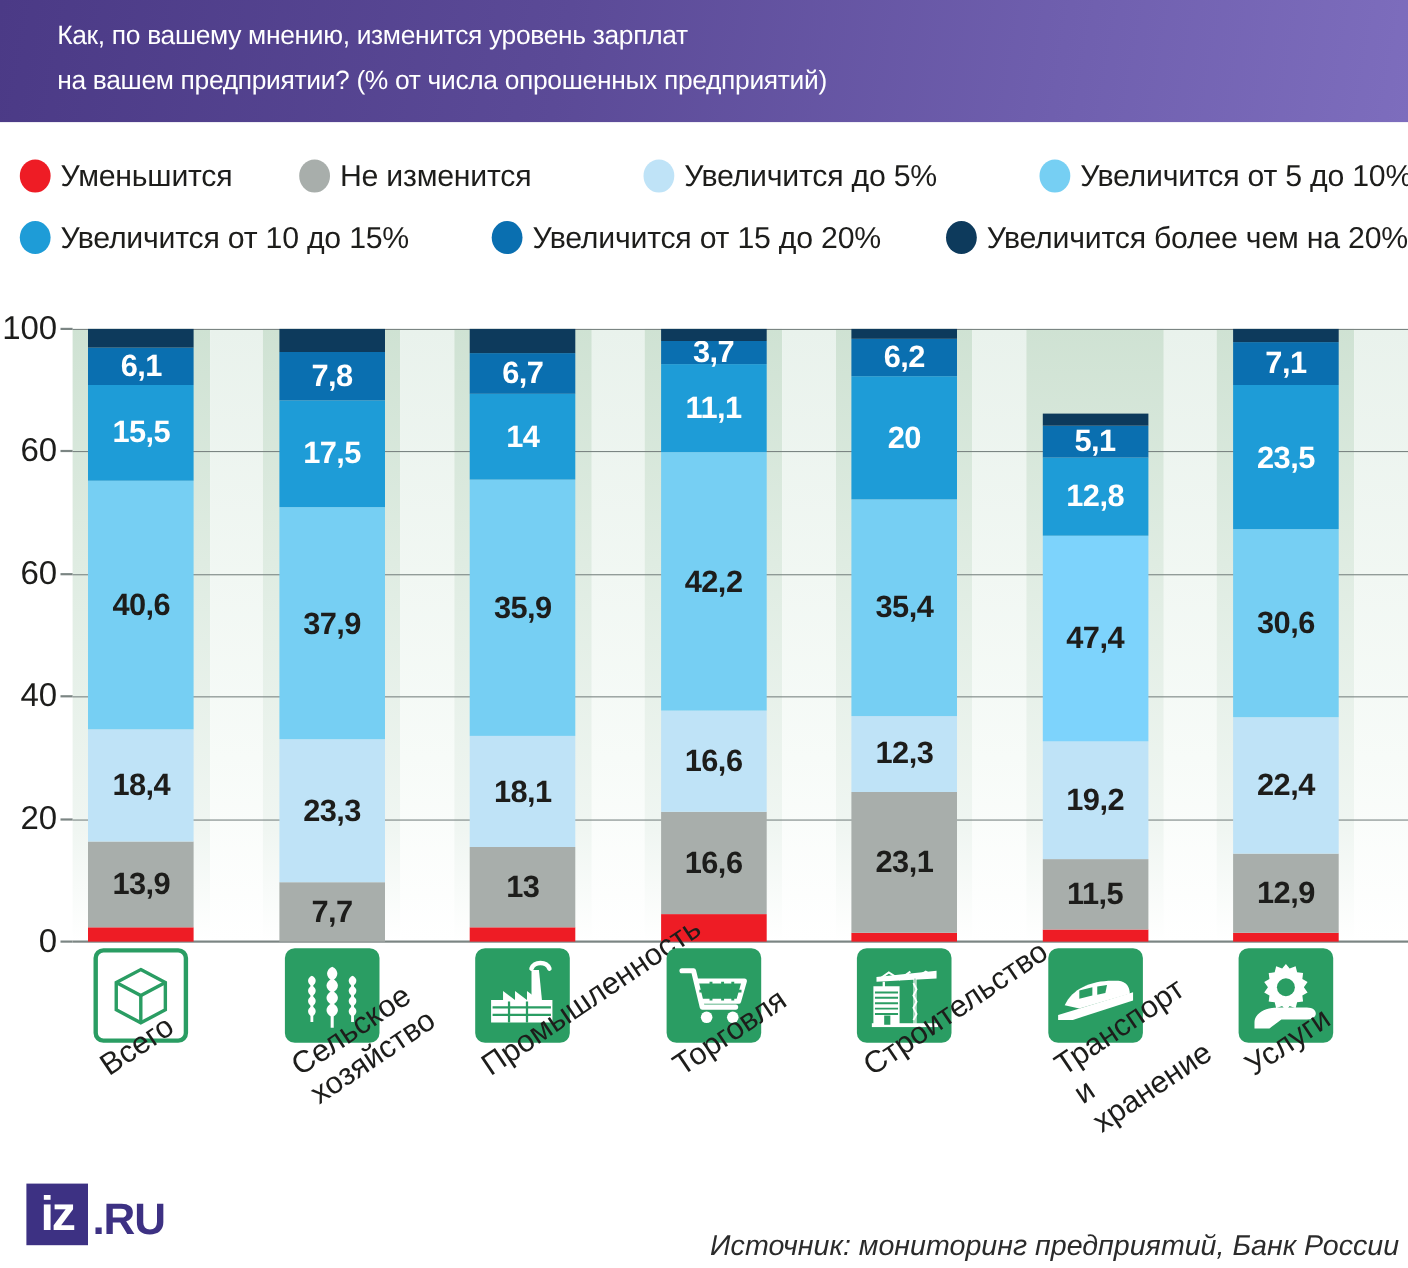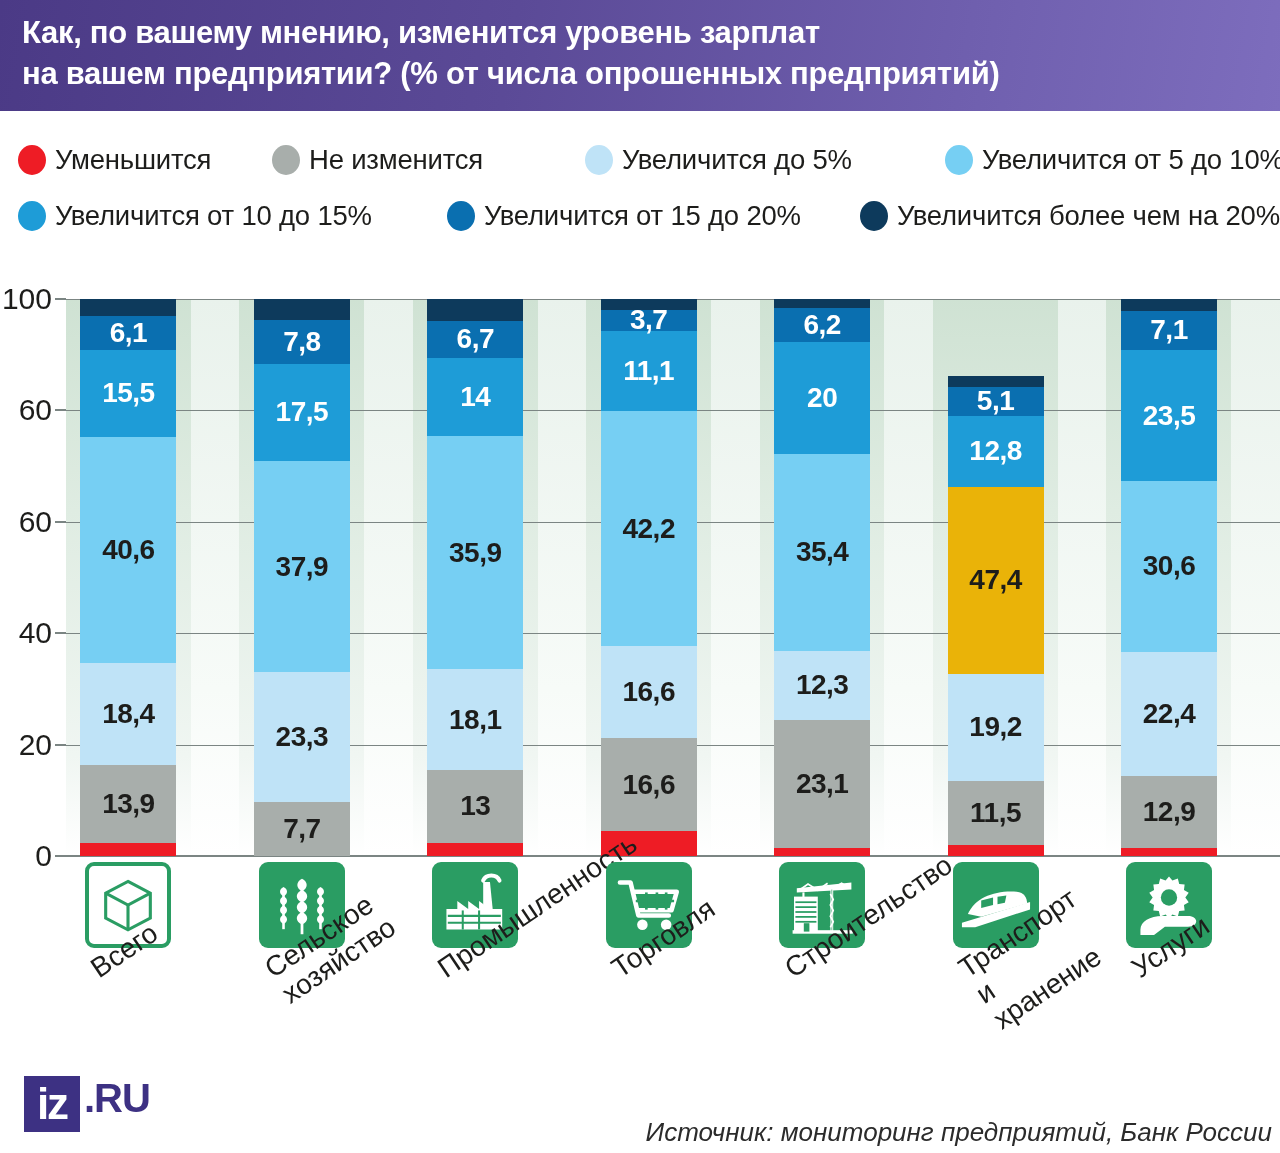--- a/index.html
+++ b/index.html
@@ -12,25 +12,26 @@
   #root { position: relative; width: 1280px; height: 1153px; }
 
   
   .title-banner {
     position: absolute; left: 0; top: 0; width: 1280px; height: 111px;
     background: linear-gradient(100deg, #4b3a86 0%, #5b4a97 40%, #6f5fae 75%, #7d6dbd 100%);
     padding: 12px 18px 0 22px;
   }
   .title-line {
     color: #ffffff;
-    font-weight: bold;
-    font-size: 31px;
+    font-weight: normal;
+    font-size: 24px;
     line-height: 41px;
     letter-spacing: -0.3px;
     white-space: nowrap;
+    margin-left: 30px;
   }
 
   
   .legend {
     position: absolute; left: 0; top: 120px; width: 1280px; height: 135px;
   }
   .legend-row { position: absolute; height: 52px; width: 1280px; }
   .legend-row.r1 { top: 20px; }
   .legend-row.r2 { top: 76px; }
   .legend-item {
@@ -109,21 +110,21 @@
     position: absolute; top: 96px; left: 0;
     transform-origin: left top;
     transform: rotate(-34deg);
     font-size: 28px; color: #1d1d1b; line-height: 31px;
     white-space: pre-line; text-align: left;
   }
 
   
   .logo {
     position: absolute; left: 24px; top: 1076px;
-    display: flex; align-items: flex-start;
+    display: flex; align-items: flex-end;
   }
   .logo-mark {
     width: 56px; height: 56px; background: #3d3183;
     color: #ffffff; font-weight: bold; font-size: 44px;
     display: flex; align-items: center; justify-content: center;
     font-family: "Liberation Sans", sans-serif; letter-spacing: -2px;
     line-height: 1;
   }
   .logo-text {
     color: #3d3183; font-weight: bold; font-size: 40px;
@@ -326,21 +327,21 @@
         </div>
         <div class="bar-group" style="left: 881.577px; width: 96px;">
           <div class="bar">
             <div class="seg" title="Уменьшится: 2" style="height: 11.14px; background: rgb(238, 28, 37);"></div>
             <div class="seg" title="Не изменится: 11,5" style="height: 64.055px; background: rgb(168, 174, 171);">
               <span class="seg-label dark">11,5</span>
             </div>
             <div class="seg" title="Увеличится до 5%: 19,2" style="height: 106.944px; background: rgb(191, 227, 247);">
               <span class="seg-label dark">19,2</span>
             </div>
-            <div class="seg" title="Увеличится от 5 до 10%: 47,4" style="height: 187px; background: #eab308;">
+            <div class="seg" title="Увеличится от 5 до 10%: 47,4" style="height: 187px; background: #7dd3fc;">
               <span class="seg-label dark">47,4</span>
             </div>
             <div class="seg" title="Увеличится от 10 до 15%: 12,8" style="height: 71.296px; background: rgb(30, 156, 215);">
               <span class="seg-label light">12,8</span>
             </div>
             <div class="seg" title="Увеличится от 15 до 20%: 5,1" style="height: 28.407px; background: rgb(10, 111, 176);">
               <span class="seg-label light">5,1</span>
             </div>
             <div class="seg" title="Увеличится более чем на 20%: 2" style="height: 11.14px; background: rgb(13, 58, 92);"></div>
           </div>

